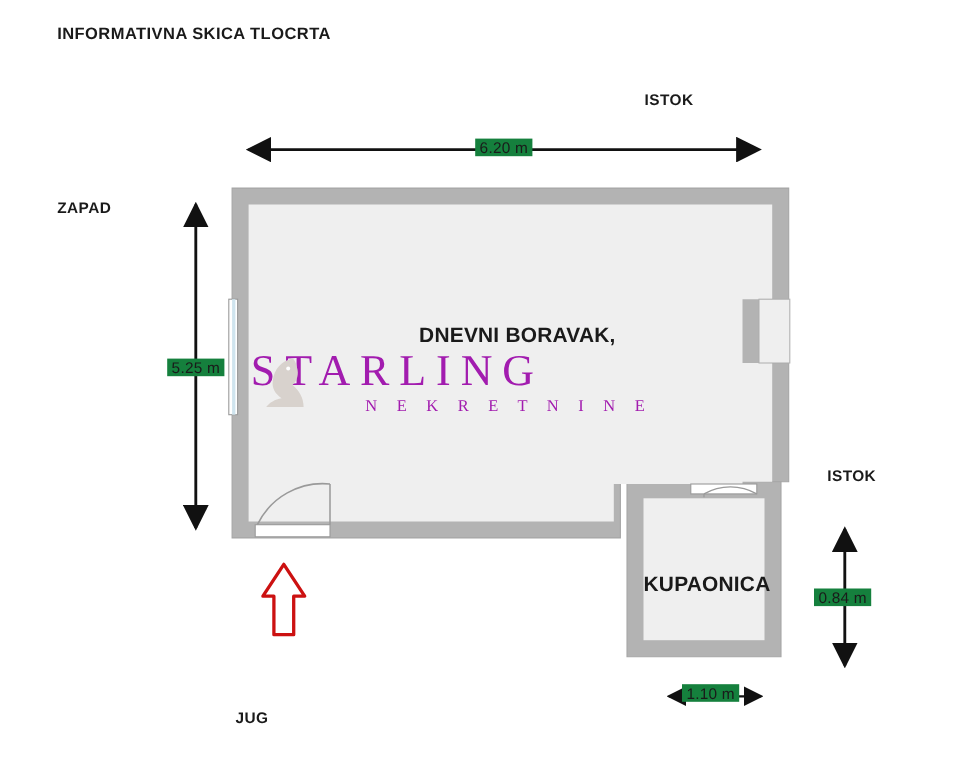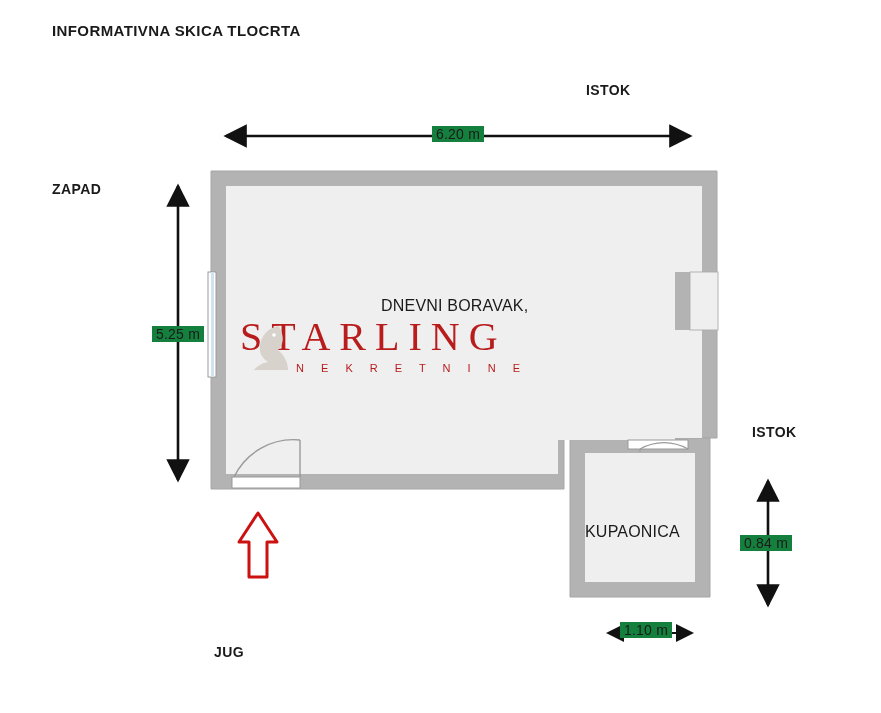--- a/index.html
+++ b/index.html
@@ -52,50 +52,50 @@
     padding: 0 4px;
     letter-spacing: 0.2px;
   }
   #dim-top   { left: 432px; top: 126px; }
   #dim-left  { left: 152px; top: 326px; }
   #dim-right { left: 740px; top: 535px; }
   #dim-bot   { left: 620px; top: 622px; }
 
   
   .room-label {
-    font-size: 16px;
-    font-weight: normal;
+    font-size: 19px;
+    font-weight: bold;
     line-height: 23px;
     letter-spacing: 0.2px;
   }
   #room-main { left: 381px; top: 294px; }
   #room-bath { left: 585px; top: 509px; margin-top: 11px; }
 
   
   #watermark {
-    left: 240px;
+    left: 228px;
     top: 316px;
     width: 440px;
-    color: #b91c1c;
+    color: #a21caf;
     pointer-events: none;
     user-select: none;
   }
   #wm-text {
     font-family: "Liberation Serif", serif;
     font-size: 40px;
     letter-spacing: 9px;
     line-height: 42px;
     white-space: nowrap;
   }
   #wm-sub {
-    font-family: Liberation Sans, sans-serif;
-    font-size: 11px;
+    font-family: Liberation Serif, serif;
+    font-size: 15px;
     letter-spacing: 7px;
     margin-top: 4px;
-    margin-left: 56px;
+    margin-left: 104px;
     white-space: nowrap;
   }
   #wm-bird {
     position: absolute;
     left: 8px;
     top: 6px;
     width: 46px;
     height: 52px;
   }
 </style>

